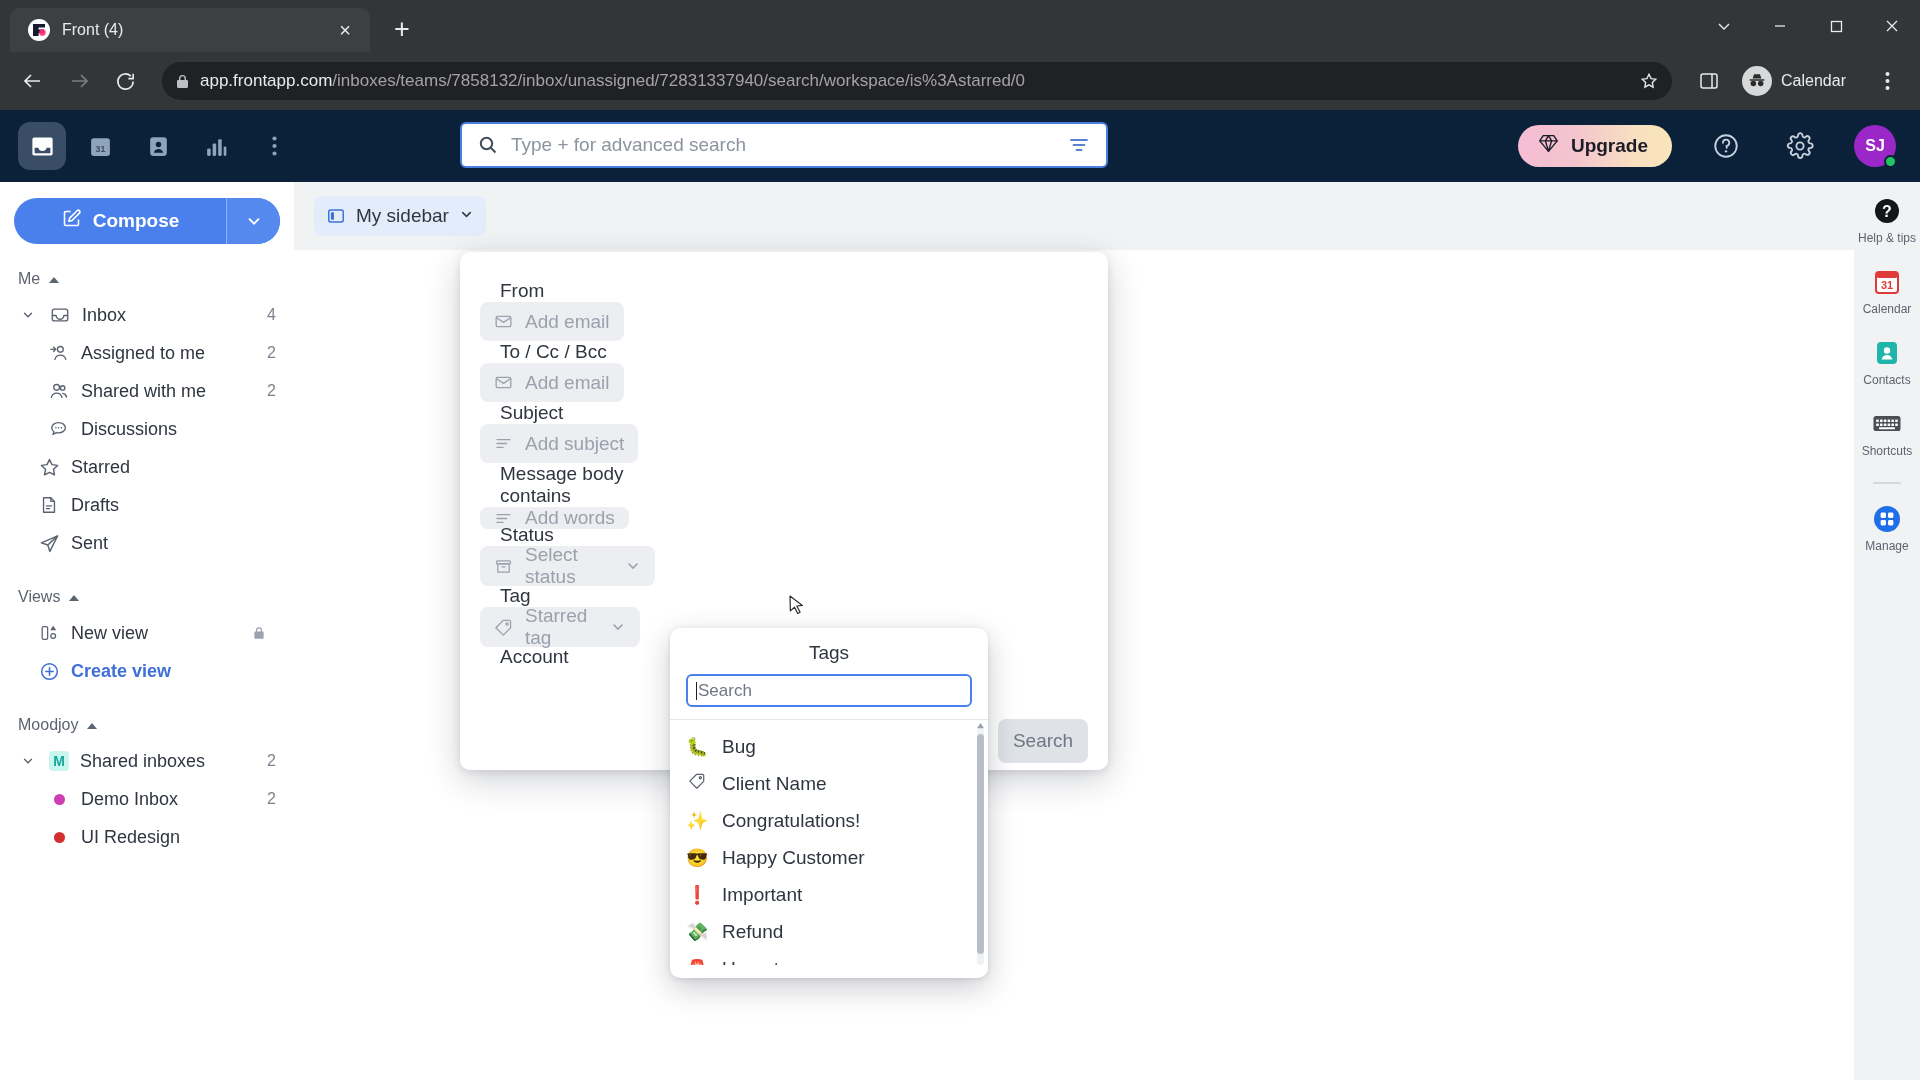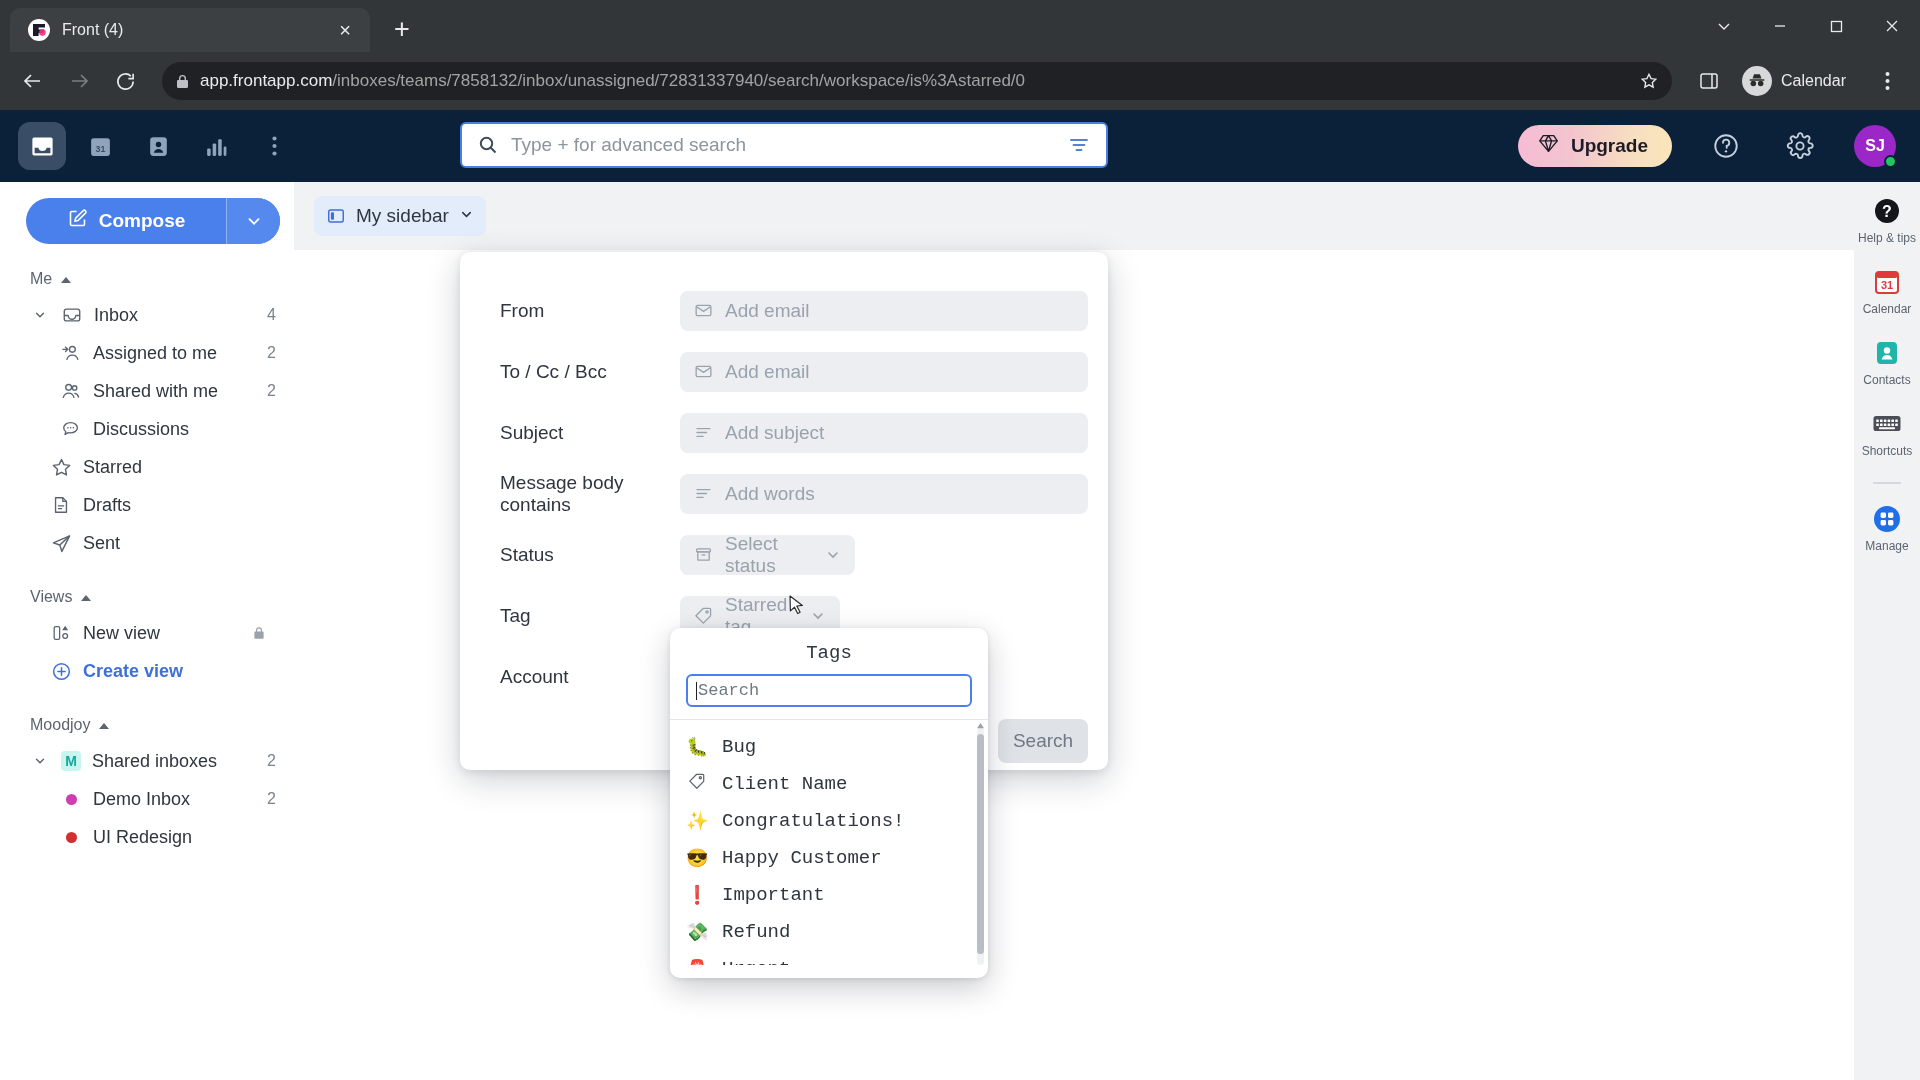--- a/index.html
+++ b/index.html
@@ -129,21 +129,21 @@
     color:#fff; font-size:16px; font-weight:700; position: relative;
   }
   .avatar .dot {
     position:absolute; right:-1px; bottom:-1px; width:13px; height:13px;
     border-radius:50%; background:#22c55e; border:2px solid #0b2039;
   }
 
   
   .left-sidebar {
     position: absolute; left:0; top:72px; width:294px; height:898px;
-    background:#ffffff; padding: 16px 0 0 12px; overflow:hidden;
+    background:#ffffff; padding: 16px 0 0 0; overflow:hidden;
   }
   .compose-row { padding: 0 14px; }
   .compose-btn {
     height: 46px; background:#4a80ec; border-radius:23px; display:flex; align-items:center;
     color:#fff; overflow:hidden;
   }
   .compose-main {
     flex:1 1 auto; display:flex; align-items:center; justify-content:center; gap:11px;
     font-size:19px; font-weight:700; height:100%;
   }
@@ -202,21 +202,21 @@
   .rail-lbl { font-size:12px; color:#5c6470; white-space:nowrap; }
   .rail-div { width:28px; height:2px; background:#d5d8dd; margin:2px 0 20px 0; border-radius:1px; }
 
   
   .search-panel {
     position:absolute; left:460px; top:142px; width:648px; height:518px;
     background:#ffffff; border-radius:10px;
     box-shadow:0 10px 34px rgba(16,24,40,.20), 0 2px 8px rgba(16,24,40,.10);
     padding: 28px 20px 0 20px;
   }
-  .sp-row { display:flex; align-items:center; height:61px; }
+  .sp-row { display:flex; align-items:flex-start; height:61px;flex-direction:column; }
   .sp-label { width:200px; font-size:19px; color:#2f3640; padding-left:20px; }
   .sp-field {
     flex:1 1 auto; height:40px; background:#eceef1; border-radius:8px;
     display:flex; align-items:center; gap:12px; padding:0 14px; color:#9aa2ad; font-size:19px;
   }
   .sp-field.shrink { flex:0 0 auto; width:175px; }
   .sp-field.shrink.tag { width:160px; }
   .sp-field .fi { display:flex; color:#9aa2ad; flex:0 0 auto;}
   .sp-field .chev { margin-left:auto; display:flex; }
   .sp-footer { display:flex; justify-content:flex-end; padding: 12px 0 0 0; }
@@ -225,21 +225,20 @@
     display:flex; align-items:center; justify-content:center;
     color:#6f7885; font-size:19px;
   }
 
   
   .tags-pop {
     position:absolute; left:670px; top:518px; width:318px; height:350px;
     background:#ffffff; border-radius:10px;
     box-shadow:0 10px 30px rgba(16,24,40,.22), 0 1px 5px rgba(16,24,40,.12);
     overflow:hidden;
-    font-family:Liberation Mono, monospace;
   }
   .tags-title { text-align:center; font-size:19px; color:#2f3640; padding:14px 0 10px 0; }
   .tags-search-wrap { padding: 0 16px 12px 16px; }
   .tags-search {
     height:33px; border:2px solid #4a80ec; border-radius:6px; background:#fff;
     display:flex; align-items:center; padding:0 8px; position:relative;
   }
   .tags-search .caret-bar {
     width:1px; height:18px; background:#222; margin-right:1px;
   }

